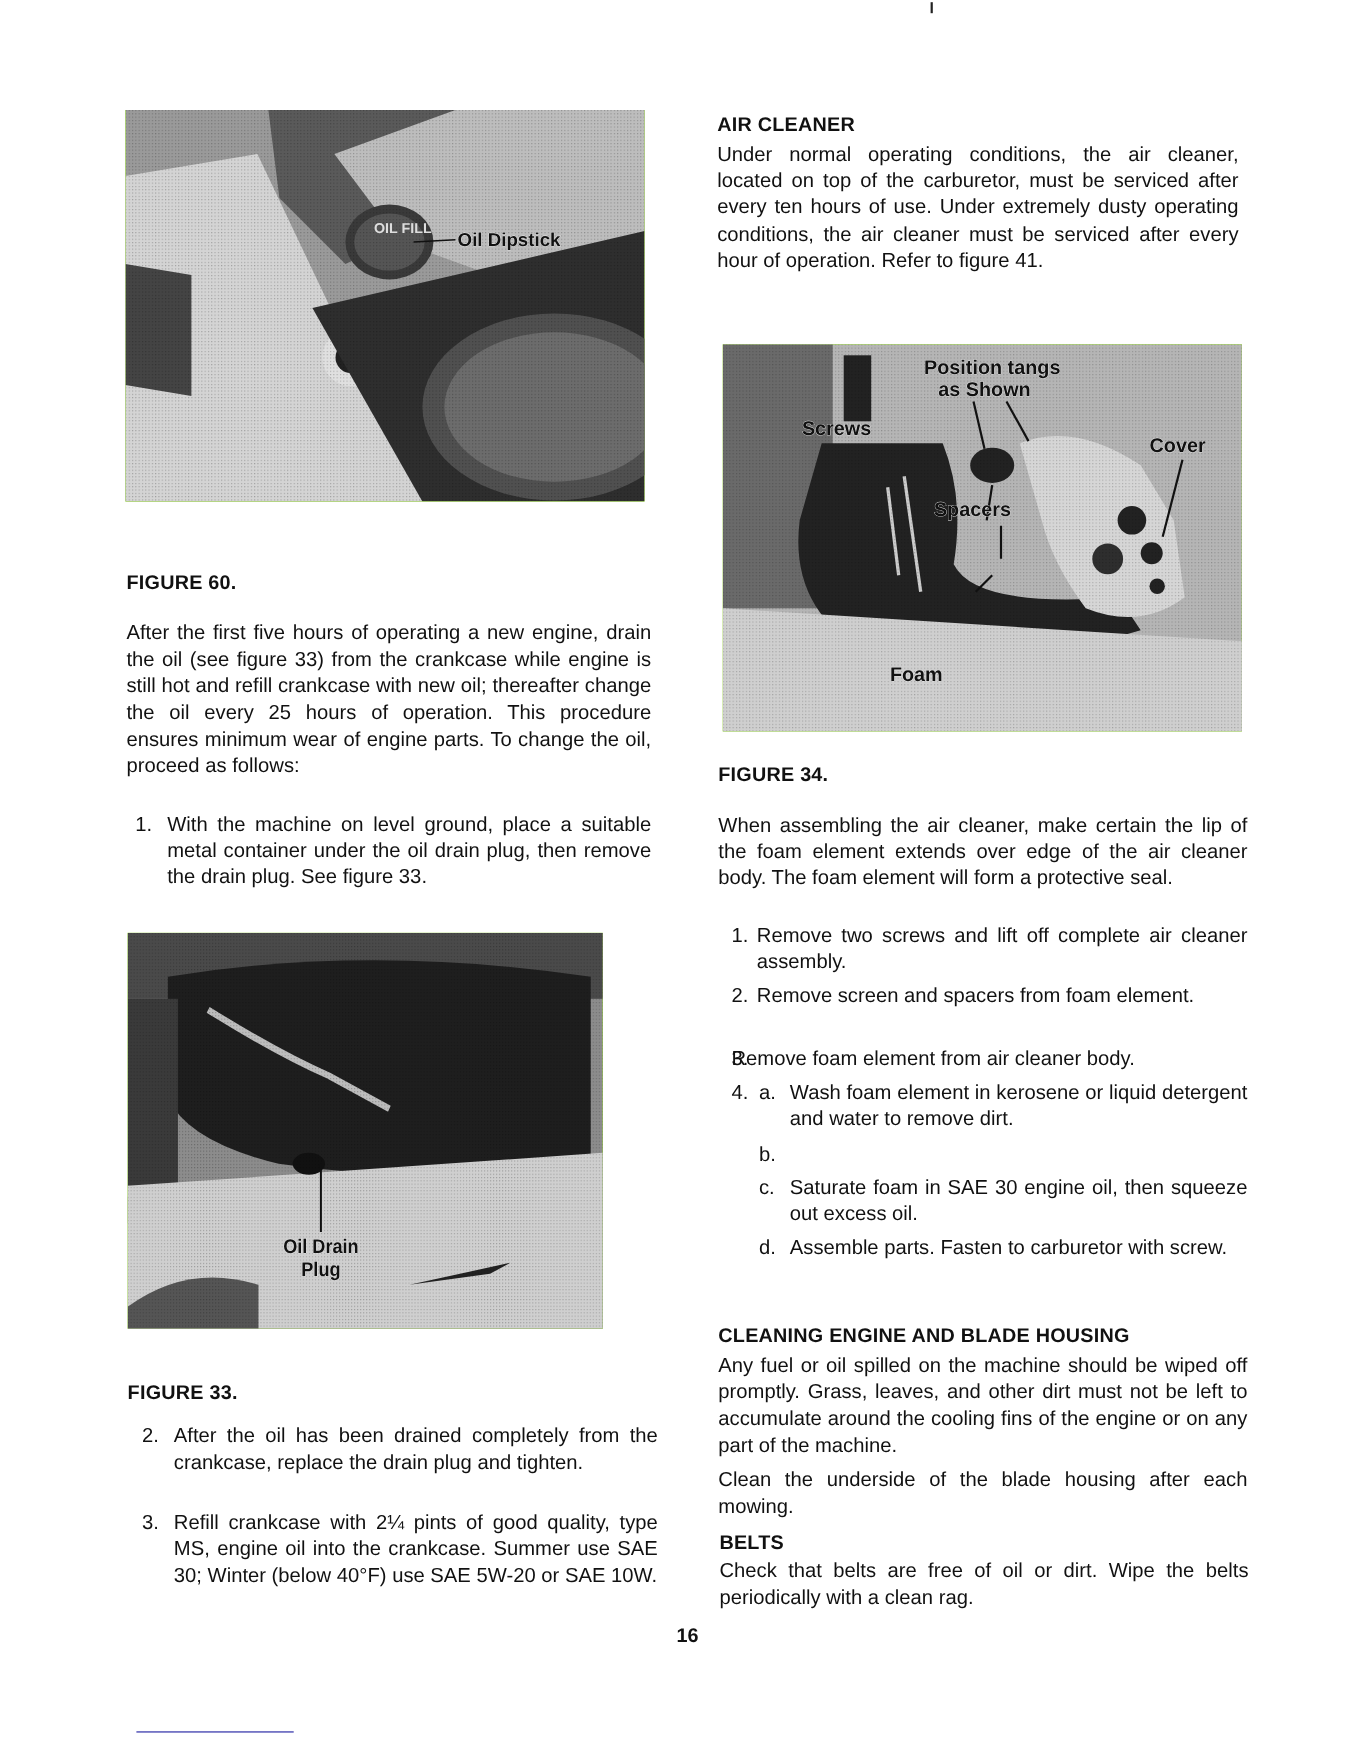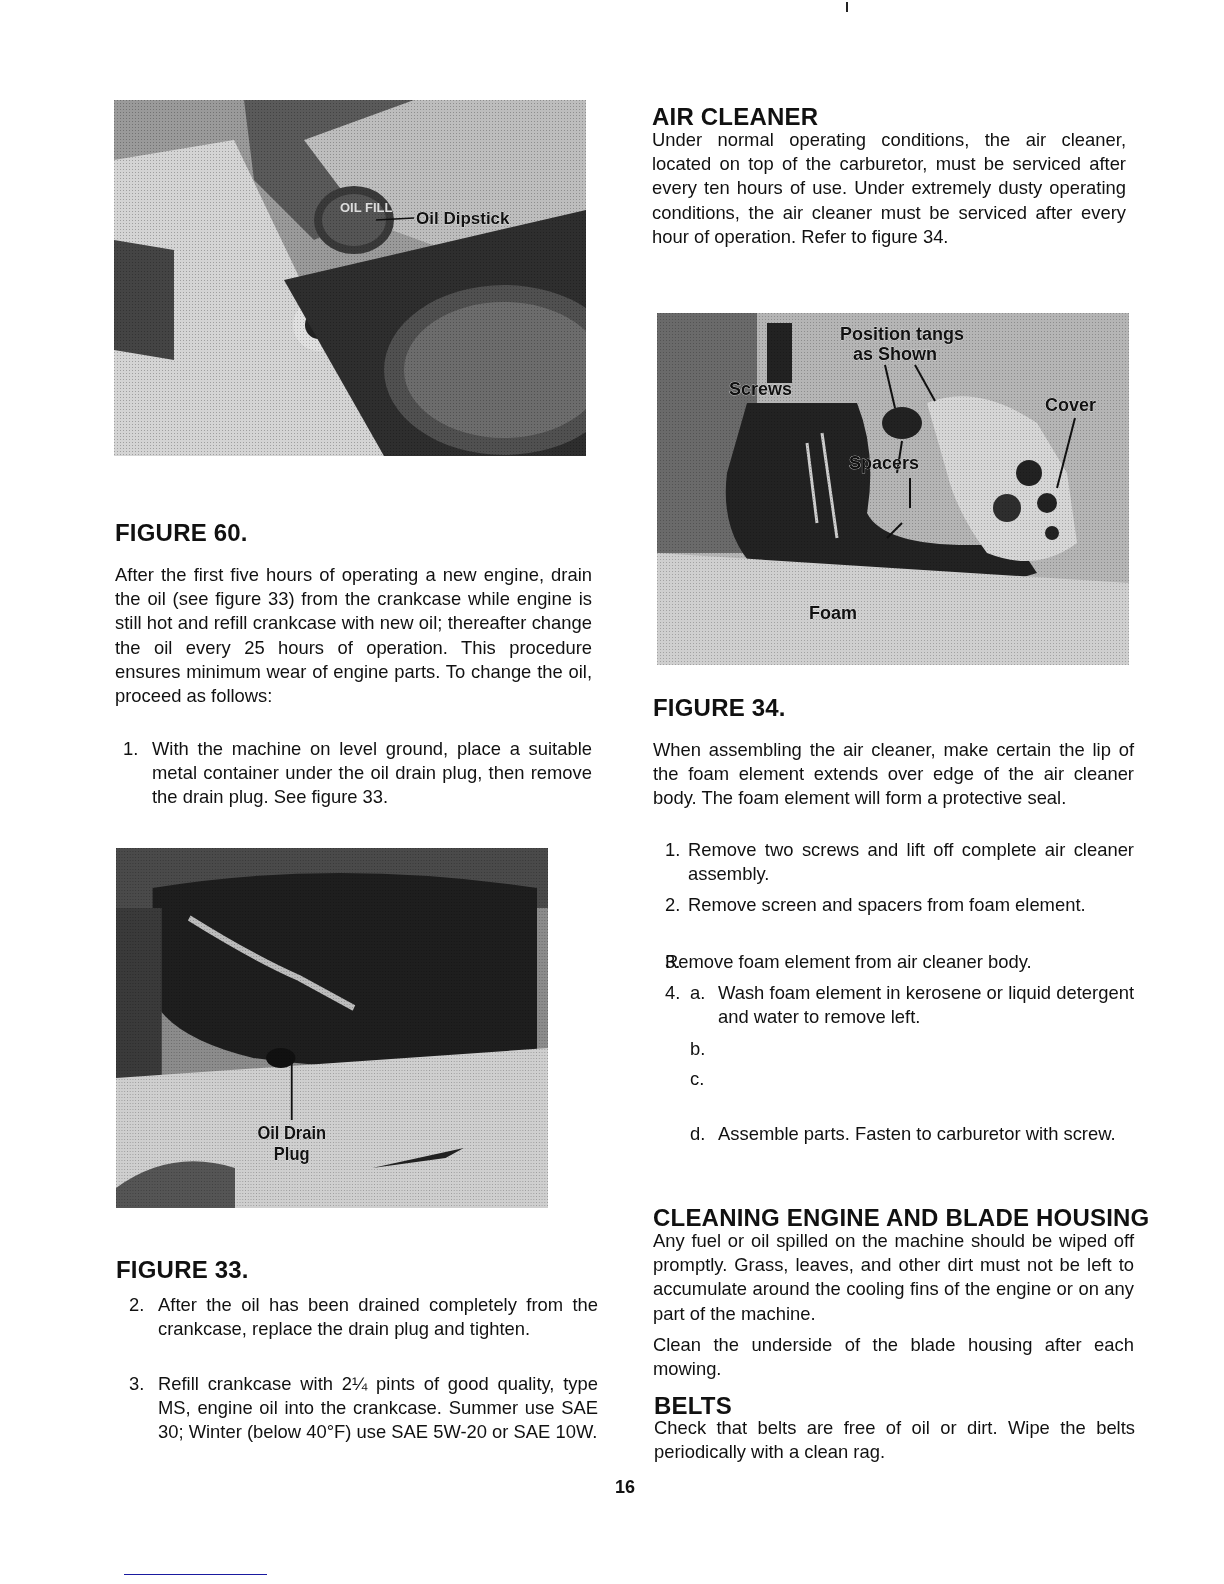--- a/index.html
+++ b/index.html
@@ -1,19 +1,19 @@
 <!DOCTYPE html>
 <html><head>
 <meta charset="utf-8">
 <style>
   html, body { margin: 0; padding: 0; background: #ffffff; }
   body { width: 1224px; height: 1584px; position: relative; overflow: hidden;
          font-family: "Liberation Sans", sans-serif; color: #111; }
   .abs { position: absolute; }
-  .heading { font-weight: bold; font-size: 24px; letter-spacing: 0.2px; }
+  .heading { font-weight: bold; font-size: 18px; letter-spacing: 0.2px; }
   .body-text { font-size: 18.4px; line-height: 24.2px; text-align: justify; text-align-last: left; }
   .list-item { position: absolute; font-size: 18.4px; line-height: 24.2px; text-align: justify; text-align-last: left; }
   .list-item .num { position: absolute; left: 0; top: 0; }
   .list-item .txt { display: block; }
   .photo { position: absolute; overflow: hidden; background: #84cc16; }
   .photo svg { display: block; width: 100%; height: 100%; }
   .callout { font-family: "Liberation Sans", sans-serif; font-weight: bold; fill: #111; stroke: #eee; stroke-width: 0.6px; paint-order: stroke; }
   .top-mark { left: 846px; top: 2px; width: 2px; height: 10px; background: #222; }
   .page-number { left: 600px; top: 1477px; width: 50px; text-align: center; font-weight: bold; font-size: 18px; }
   .footer-line { left: 124px; top: 1574px; width: 143px; height: 1px; background: #1a1aa0; }
@@ -90,21 +90,21 @@
   <span class="txt" style="margin-left:29px;">After the oil has been drained completely from the crankcase, replace the drain plug and tighten.</span>
 </div>
 
 <div class="list-item" style="left:129px; top:1372px; width:469px;">
   <span class="num">3.</span>
   <span class="txt" style="margin-left:29px;">Refill crankcase with 2¼ pints of good quality, type MS, engine oil into the crankcase. Summer use SAE 30; Winter (below 40°F) use SAE 5W-20 or SAE 10W.</span>
 </div>
 
 <div class="abs heading" style="left:652px; top:103px;">AIR CLEANER</div>
 
-<div class="abs body-text" style="left:652px; top:128px; width:474px;">Under normal operating conditions, the air cleaner, located on top of the carburetor, must be serviced after every ten hours of use. Under extremely dusty operating conditions, the air cleaner must be serviced after every hour of operation. Refer to figure 34.</div>
+<div class="abs body-text" style="left:652px; top:128px; width:474px;">Under normal operating conditions, the air cleaner, located on top of the carburetor, must be serviced after every ten hours of use. Under extremely dusty operating conditions, the air cleaner must be serviced after every hour of operation. Refer to figure 41.</div>
 
 <div class="photo" style="left:657px; top:313px; width:472px; height:352px;">
   <svg viewBox="0 0 472 352" preserveAspectRatio="none">
     <defs>
       <pattern id="dots34" width="3" height="3" patternUnits="userSpaceOnUse">
         <rect width="1" height="1" fill="#000" opacity="0.22"></rect>
       </pattern>
     </defs>
     <rect width="472" height="352" fill="#b5b5b5"></rect>
     <rect x="0" y="0" width="100" height="240" fill="#6a6a6a"></rect>
@@ -150,29 +150,30 @@
 </div>
 
 <div class="list-item" style="left:665px; top:950px; width:469px;">
   <span class="num">3.</span>
   <span class="txt" style="">Remove foam element from air cleaner body.</span>
 </div>
 
 <div class="list-item" style="left:665px; top:981px; width:469px;">
   <span class="num">4.</span>
   <span class="num" style="left:25px;">a.</span>
-  <span class="txt" style="margin-left:53px;">Wash foam element in kerosene or liquid detergent and water to remove left.</span>
+  <span class="txt" style="margin-left:53px;">Wash foam element in kerosene or liquid detergent and water to remove dirt.</span>
 </div>
 
 <div class="list-item" style="left:665px; top:1037px; width:469px;">
   <span class="num" style="left:25px;">b.</span>
 </div>
 
 <div class="list-item" style="left:665px; top:1067px; width:469px;">
   <span class="num" style="left:25px;">c.</span>
+  <span class="txt" style="margin-left:53px;">Saturate foam in SAE 30 engine oil, then squeeze out excess oil.</span>
 </div>
 
 <div class="list-item" style="left:665px; top:1122px; width:469px;">
   <span class="num" style="left:25px;">d.</span>
   <span class="txt" style="margin-left:53px;">Assemble parts. Fasten to carburetor with screw.</span>
 </div>
 
 <div class="abs heading" style="left:653px; top:1204px;">CLEANING ENGINE AND BLADE HOUSING</div>
 
 <div class="abs body-text" style="left:653px; top:1229px; width:481px;">Any fuel or oil spilled on the machine should be wiped off promptly. Grass, leaves, and other dirt must not be left to accumulate around the cooling fins of the engine or on any part of the machine.</div>

